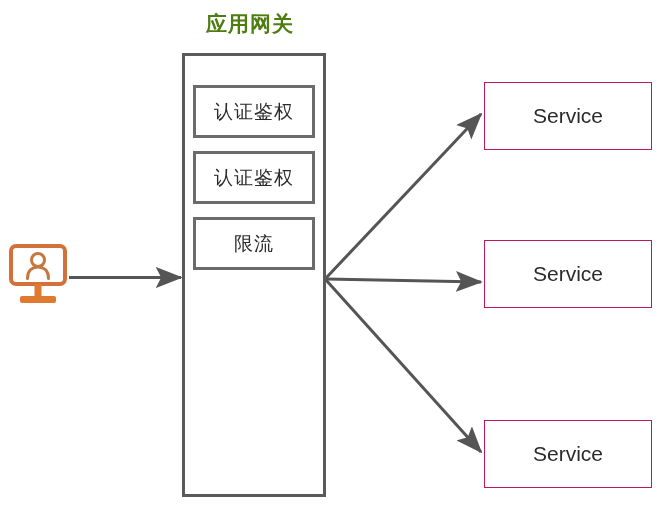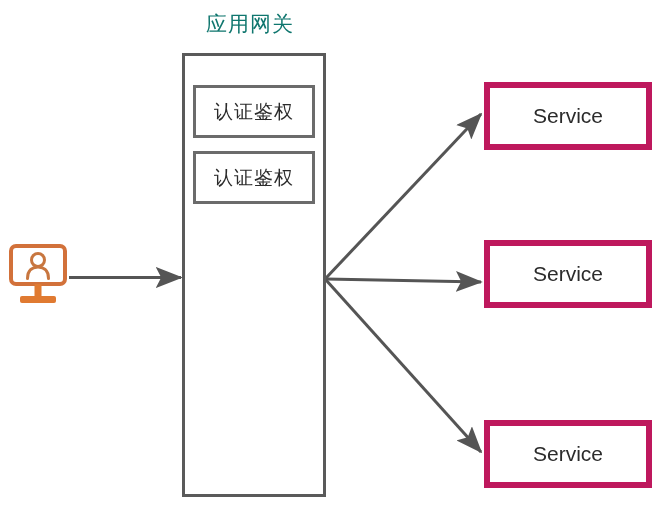--- a/index.html
+++ b/index.html
@@ -27,23 +27,24 @@
   }
 
   
   .gateway-title {
     position: absolute;
     left: 160px;
     top: 10px;
     width: 180px;
     text-align: center;
     font-size: 21px;
-    color: #0f766e;
+    color: #4d7c0f;
     letter-spacing: 1px;
     white-space: nowrap;
+    font-weight: bold;
   }
   .gateway-box {
     position: absolute;
     left: 182px;
     top: 53px;
     width: 144px;
     height: 444px;
     box-sizing: border-box;
     border: 3px solid #5a5a5a;
     background: #ffffff;
@@ -70,21 +71,21 @@
     white-space: nowrap;
   }
 
   
   .service-box {
     position: absolute;
     left: 484px;
     width: 168px;
     height: 68px;
     box-sizing: border-box;
-    border: 6px solid #be185d;
+    border: 1px solid #be185d;
     background: #ffffff;
     display: flex;
     align-items: center;
     justify-content: center;
     font-size: 21px;
     color: #2b2b2b;
   }
   .service-1 { top: 82px; }
   .service-2 { top: 240px; }
   .service-3 { top: 420px; }
@@ -129,19 +130,20 @@
     </svg>
   </div>
 
   <div class="gateway-title">应用网关</div>
 
   <div class="gateway-box"></div>
 
   <div class="feature-list">
     <div class="feature-box">认证鉴权</div>
     <div class="feature-box">认证鉴权</div>
+    <div class="feature-box">限流</div>
   </div>
 
   <div class="service-box service-1">Service</div>
   <div class="service-box service-2">Service</div>
   <div class="service-box service-3">Service</div>
 
 </div>
 
 </body></html>

